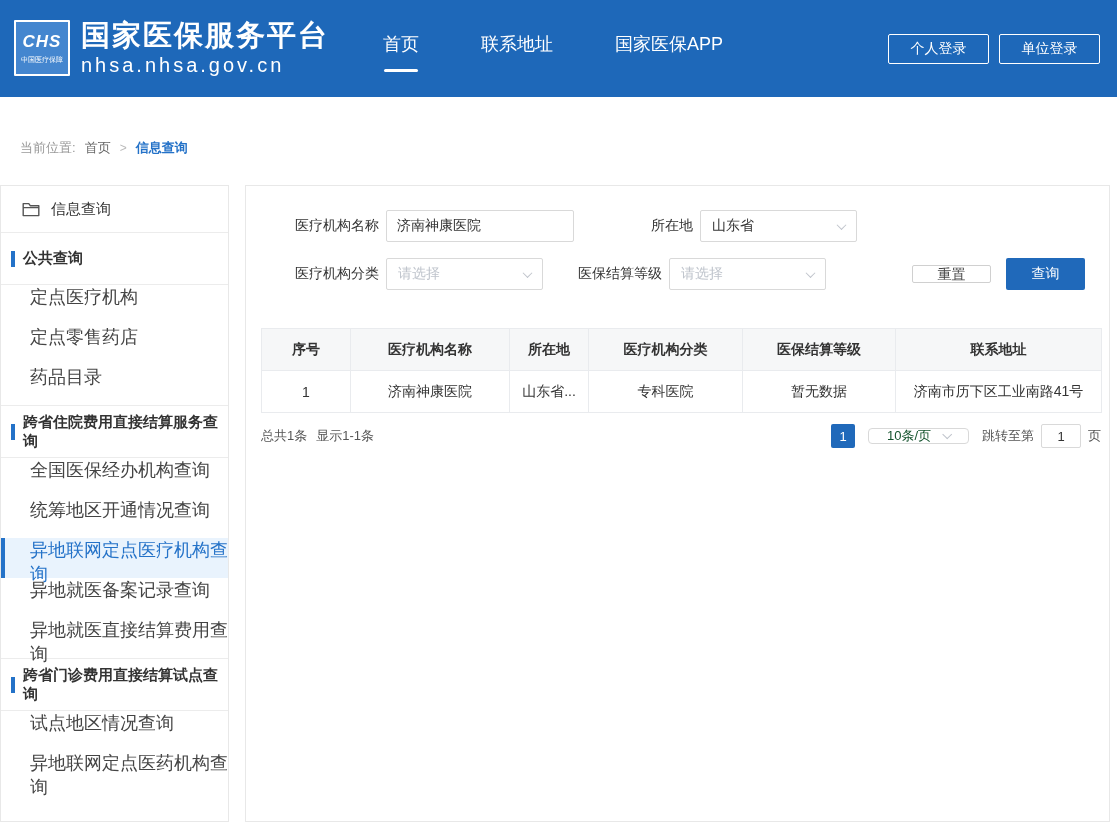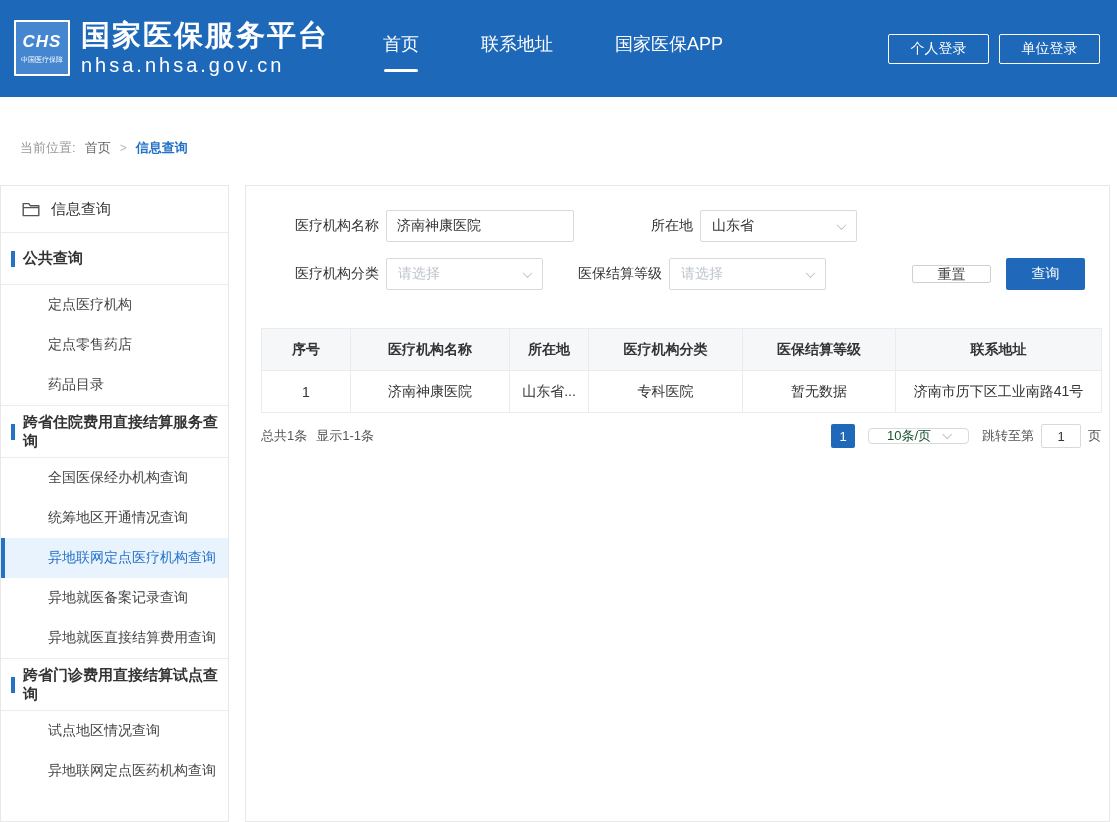--- a/index.html
+++ b/index.html
@@ -68,22 +68,22 @@
   .side-section {
     height:52px; display:flex; align-items:center;
     font-size:15px; font-weight:bold; color:#333;
     padding-left:10px; border-bottom:1px solid #ececec;
   }
   .section-bar {
     width:4px; height:16px; background:var(--accent-blue,#2472c8);
     margin-right:8px; flex-shrink:0;
   }
   .side-item {
-    height:40px; display:flex; align-items:center;
-    padding-left:43px; font-size:14px; color:#444; cursor:pointer;
+    height:40px; display:flex; 
+    padding-left:25px; font-size:18px; color:#444; cursor:pointer;
     border-left:4px solid transparent;
   }
   .side-group { border-bottom:1px solid #ececec; }
   .side-group.last { border-bottom:none; }
   .side-item.active {
     background:var(--active-item-bg,#e9f3fd);
     border-left-color:var(--accent-blue,#2472c8);
     color:var(--accent-blue,#2472c8);
   }
 

